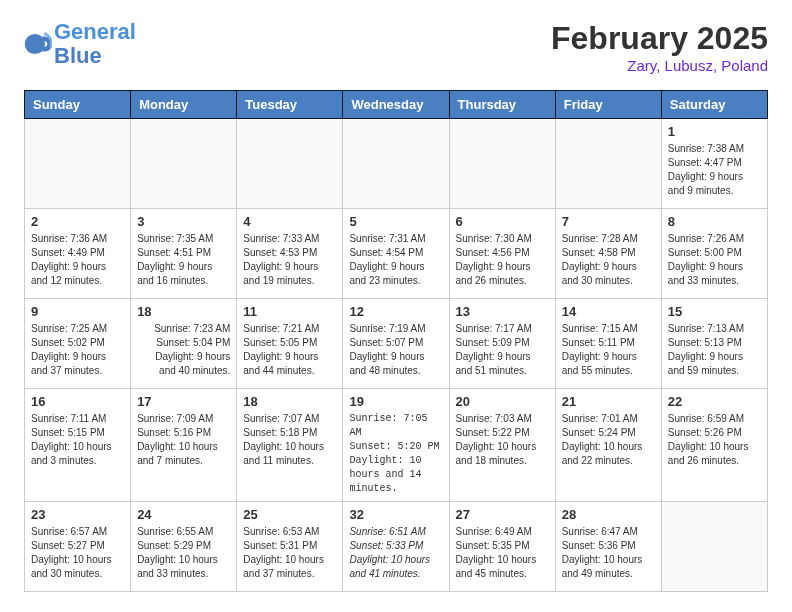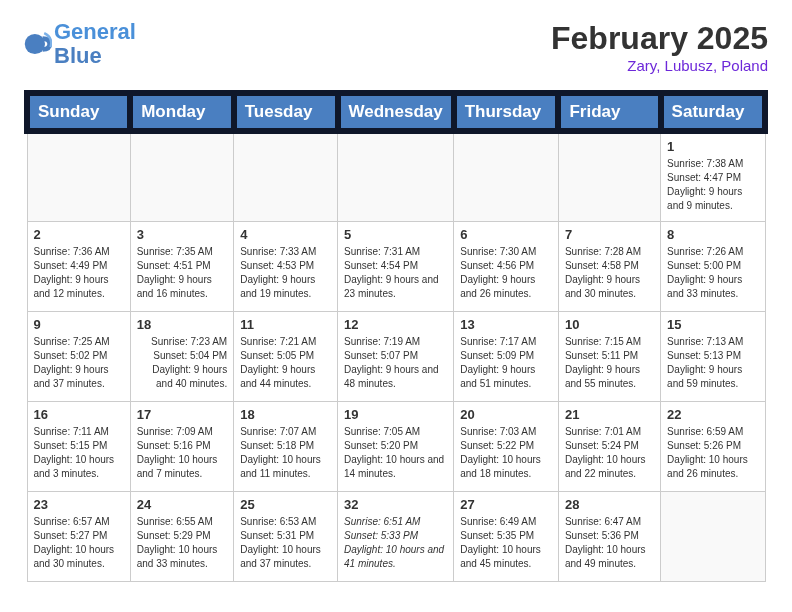--- a/index.html
+++ b/index.html
@@ -7,21 +7,21 @@
     .page { padding: 20px 24px; }
     .header { display: flex; justify-content: space-between; align-items: flex-start; margin-bottom: 16px; }
     .logo { display: flex; align-items: center; }
     .logo-text { font-size: 22px; font-weight: bold; color: #333; line-height: 1.1; }
     .logo-text span { color: #4a90d9; }
     .logo-icon { width: 28px; height: 28px; margin-right: 2px; }
     .title-block { text-align: right; }
     .cal-title { font-size: 32px; font-weight: bold; color: #333; }
     .cal-subtitle { font-size: 15px; color: #6d28d9; }
     .calendar { width: 100%; border-collapse: collapse; border: 1px solid #ccc; }
-    .calendar th { background: #4a7fc1; color: #fff; text-align: left; padding: 6px 8px; font-size: 17px; border: 6px solid #0f172a; }
+    .calendar th { background: #4a7fc1; color: #fff; text-align: left; padding: 6px 8px; font-size: 13px; border: 1px solid #0f172a; }
     .calendar td { vertical-align: top; padding: 5px 6px; border: 1px solid #ccc; font-size: 11px; color: #333; width: calc(100%/7); min-height: 80px; background: #fff; }
     .calendar td.empty { background: #f9f9f9; }
     .day-num { font-size: 13px; font-weight: bold; margin-bottom: 3px; }
     .day-info { font-size: 10px; line-height: 1.4; color: #333; }
     .week-row td { height: 90px; }
   </style>
 </head>
 <body>
 
 <div class="page">
@@ -139,21 +139,21 @@
 Sunset: 5:07 PM
 Daylight: 9 hours and 48 minutes.</div>
           </td>
           <td>
             <div class="day-num">13</div>
             <div class="day-info" style="white-space: pre-line;">Sunrise: 7:17 AM
 Sunset: 5:09 PM
 Daylight: 9 hours and 51 minutes.</div>
           </td>
           <td>
-            <div class="day-num">10</div>
+            <div class="day-num">14</div>
             <div class="day-info" style="white-space: pre-line;">Sunrise: 7:15 AM
 Sunset: 5:11 PM
 Daylight: 9 hours and 55 minutes.</div>
           </td>
           <td>
             <div class="day-num">15</div>
             <div class="day-info" style="white-space: pre-line;">Sunrise: 7:13 AM
 Sunset: 5:13 PM
 Daylight: 9 hours and 59 minutes.</div>
           </td>
@@ -172,21 +172,21 @@
 Daylight: 10 hours and 7 minutes.</div>
           </td>
           <td>
             <div class="day-num">18</div>
             <div class="day-info" style="white-space: pre-line;">Sunrise: 7:07 AM
 Sunset: 5:18 PM
 Daylight: 10 hours and 11 minutes.</div>
           </td>
           <td>
             <div class="day-num">19</div>
-            <div class="day-info" style="white-space: pre-line;">Sunrise: 7:05 AM
+            <div class="day-info" style="white-space: pre-line; font-family: Liberation Mono, monospace;">Sunrise: 7:05 AM
 Sunset: 5:20 PM
 Daylight: 10 hours and 14 minutes.</div>
           </td>
           <td>
             <div class="day-num">20</div>
             <div class="day-info" style="white-space: pre-line;">Sunrise: 7:03 AM
 Sunset: 5:22 PM
 Daylight: 10 hours and 18 minutes.</div>
           </td>
           <td>

